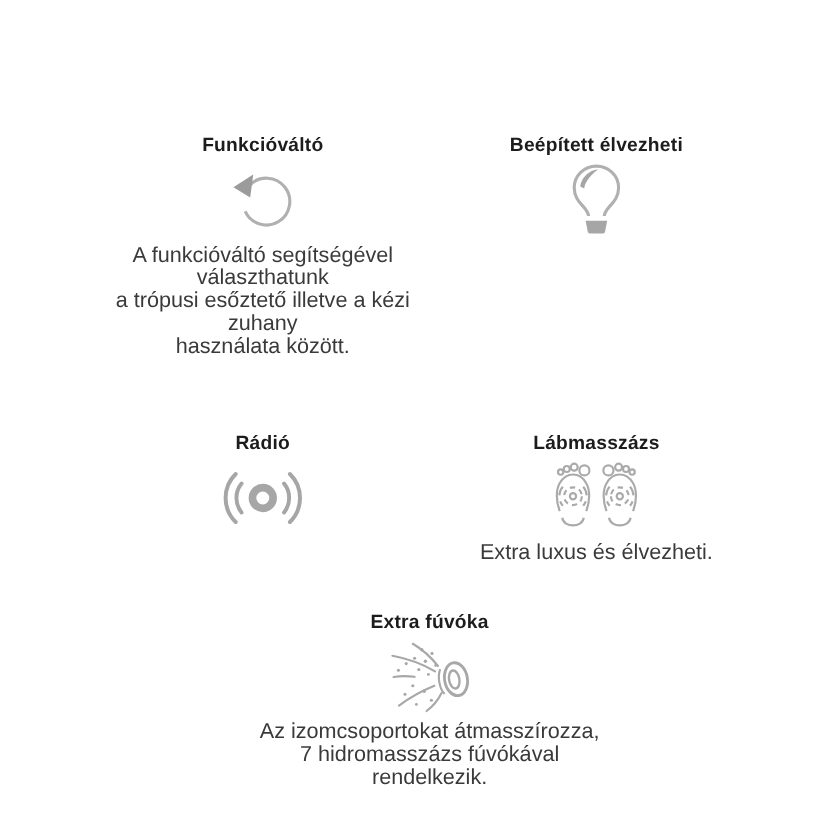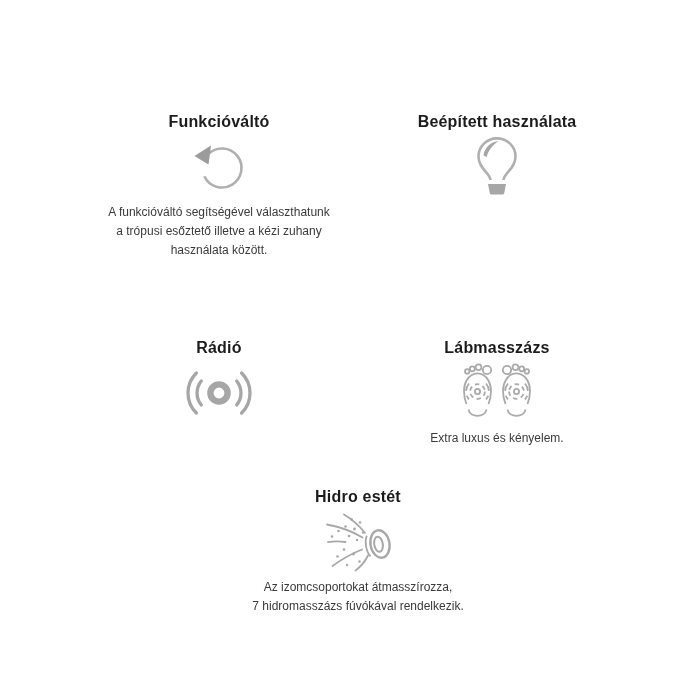--- a/index.html
+++ b/index.html
@@ -10,21 +10,21 @@
     background:#ffffff;
     font-family:"Liberation Sans", sans-serif;
     padding-top:112px;
     overflow:hidden;
   }
   .features-grid {
     width:560px;
     margin-left:80px;
     display:grid;
     grid-template-columns:278px 278px;
-    row-gap:78px;
+    row-gap:62px;
     align-items:start;
   }
   .feature {
     display:flex;
     flex-direction:column;
     align-items:center;
   }
   .feature h3 {
     font-size:16px;
     line-height:20px;
@@ -34,21 +34,21 @@
     letter-spacing:.2px;
   }
   .icon-box {
     height:60px;
     margin:5px 0 6px;
     display:flex;
     align-items:center;
     justify-content:center;
   }
   .feature p {
-    font-size:12px;
+    font-size:18px;
     line-height:19px;
     color:#3a3a3a;
     text-align:center;
     white-space:pre-line;
     max-width:300px;
   }
   .feature-bottom-wrap {
     width:560px;
     margin-left:78px;
     margin-top:39px;
@@ -76,21 +76,21 @@
           <path class="ic-st" d="M 17.2 16.2 A 19.5 19.5 0 1 1 13.3 38.2"></path>
           <polygon class="ic-fl" points="3.5,18 20,7.5 17.5,26.5"></polygon>
         </svg>
       </div>
       <p>A funkcióváltó segítségével választhatunk
 a trópusi esőztető illetve a kézi zuhany
 használata között.</p>
     </section>
 
     <section class="feature">
-      <h3>Beépített használata</h3>
+      <h3>Beépített élvezheti</h3>
       <div class="icon-box">
         <svg width="46" height="62" viewBox="0 0 46 62" aria-hidden="true">
           <path class="ic-st" d="M 16.5 44 C 16 36.5 4.5 33 4.5 20.5 C 4.5 10.4 12.8 2.4 23 2.4 C 33.2 2.4 41.5 10.4 41.5 20.5 C 41.5 33 30 36.5 29.5 44"></path>
           <path class="ic-fl2" d="M 9.5 19.5 C 10.5 11.5 17 5.8 24.5 5 C 19 9 14 14.5 12.8 21 Z"></path>
           <path class="ic-fl2" d="M 14 48 L 32 48 L 30.2 57.2 Q 30 58.5 28.4 58.5 L 17.6 58.5 Q 16 58.5 15.8 57.2 Z"></path>
         </svg>
       </div>
     </section>
 
     <section class="feature">
@@ -123,28 +123,28 @@
               <circle class="ic-st2" cx="17.5" cy="30.5" r="2.6" stroke-width="2"></circle>
               <circle class="ic-st2" cx="17.5" cy="30.5" r="7.4" stroke-dasharray="4.5 3.5"></circle>
               <path class="ic-st2" d="M 9 22.5 A 12.4 12.4 0 0 0 9 38.5" stroke-dasharray="8 5"></path>
               <path class="ic-st2" d="M 26 22.5 A 12.4 12.4 0 0 1 26 38.5" stroke-dasharray="8 5"></path>
             </g>
           </defs>
           <use href="#foot" x="0" y="0"></use>
           <use href="#foot" transform="matrix(-1,0,0,1,74,0)"></use>
         </svg>
       </div>
-      <p>Extra luxus és kényelem.</p>
+      <p>Extra luxus és élvezheti.</p>
     </section>
 
   </div>
 
   <div class="feature-bottom-wrap">
     <section class="feature">
-      <h3>Hidro estét</h3>
+      <h3>Extra fúvóka</h3>
       <div class="icon-box">
         <svg width="82" height="64" viewBox="0 0 82 64" aria-hidden="true">
           <g transform="rotate(-10 63 34)">
             <ellipse cx="63" cy="34" rx="9.5" ry="13.8" fill="none" stroke="#a8a8a8" stroke-width="2.4"></ellipse>
             <ellipse cx="61.5" cy="34" rx="4.3" ry="7.6" fill="none" stroke="#a8a8a8" stroke-width="2"></ellipse>
             <path d="M 51.5 23.5 C 48 29 48 39.5 51.5 44.5" fill="none" stroke="#a8a8a8" stroke-width="1.8"></path>
           </g>
           <g fill="none" stroke="#a8a8a8" stroke-width="1.8" stroke-linecap="round">
             <path d="M 48 23 C 42 15.5 35.5 9.5 27 4.5"></path>
             <path d="M 45.5 27.5 C 35.5 21.5 23.5 17 10 14.5"></path>

